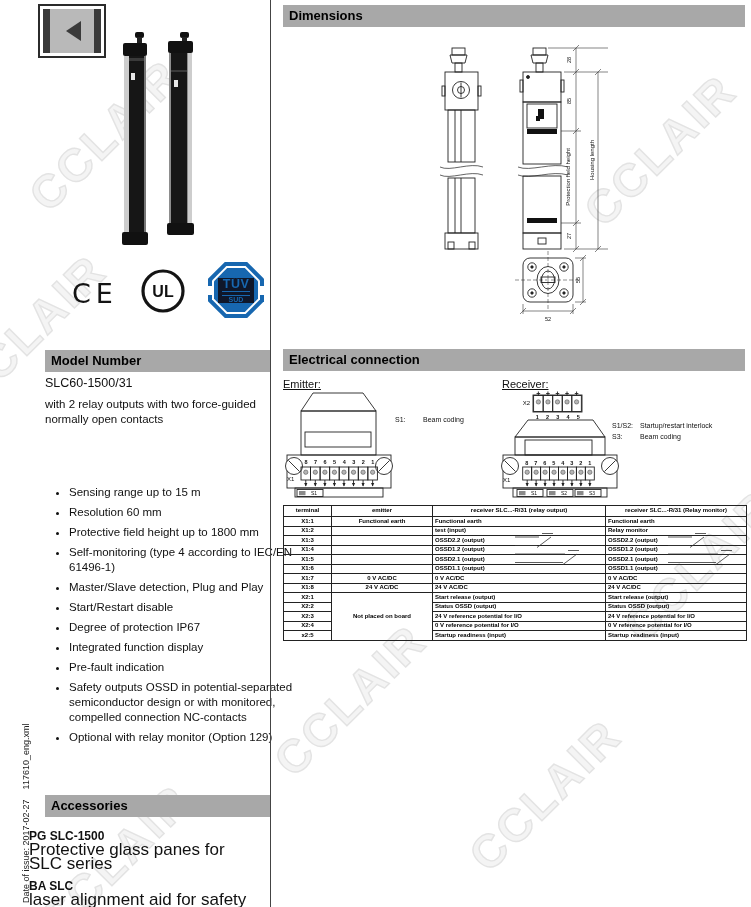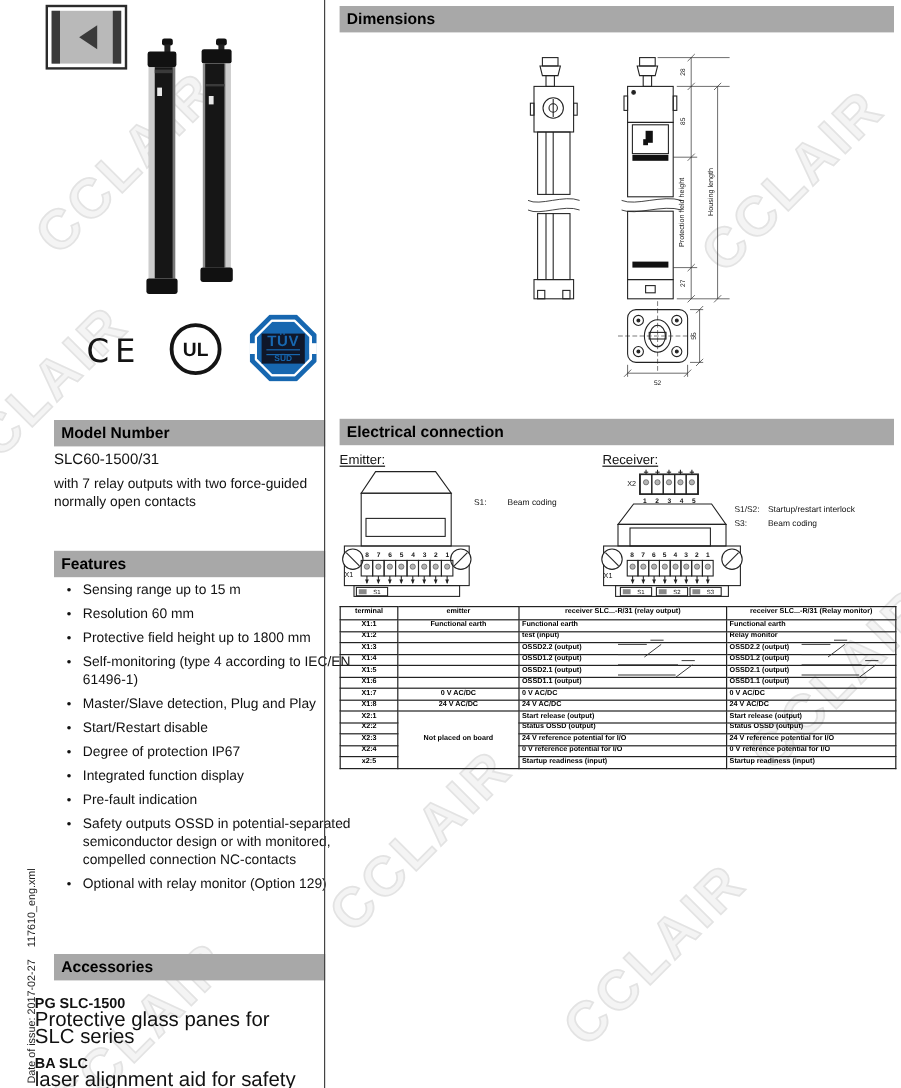--- a/index.html
+++ b/index.html
@@ -133,23 +133,22 @@
       <div class="notch r"></div>
       <div class="tuv-box">
         <div class="tuv-top">TÜV</div>
         <div class="tuv-rule"></div>
         <div class="tuv-bot">SÜD</div>
       </div>
     </div>
 
     <div class="bar bar-left" style="top:350px">Model Number</div>
     <div class="model-name">SLC60-1500/31</div>
-    <div class="model-desc">with 7 relay outputs with two force-guided normally open contacts</div>
-
-    <div class="bar bar-left" style="top:459px">Features</div>
+    <div class="model-desc">with 2 relay outputs with two force-guided normally open contacts</div>
+
     <ul id="features-list">
         <li>Sensing range up to 15 m</li>
         <li>Resolution 60 mm</li>
         <li>Protective field height up to 1800 mm</li>
         <li>Self-monitoring (type 4 according to IEC/EN 61496-1)</li>
         <li>Master/Slave detection, Plug and Play</li>
         <li>Start/Restart disable</li>
         <li>Degree of protection IP67</li>
         <li>Integrated function display</li>
         <li>Pre-fault indication</li>

